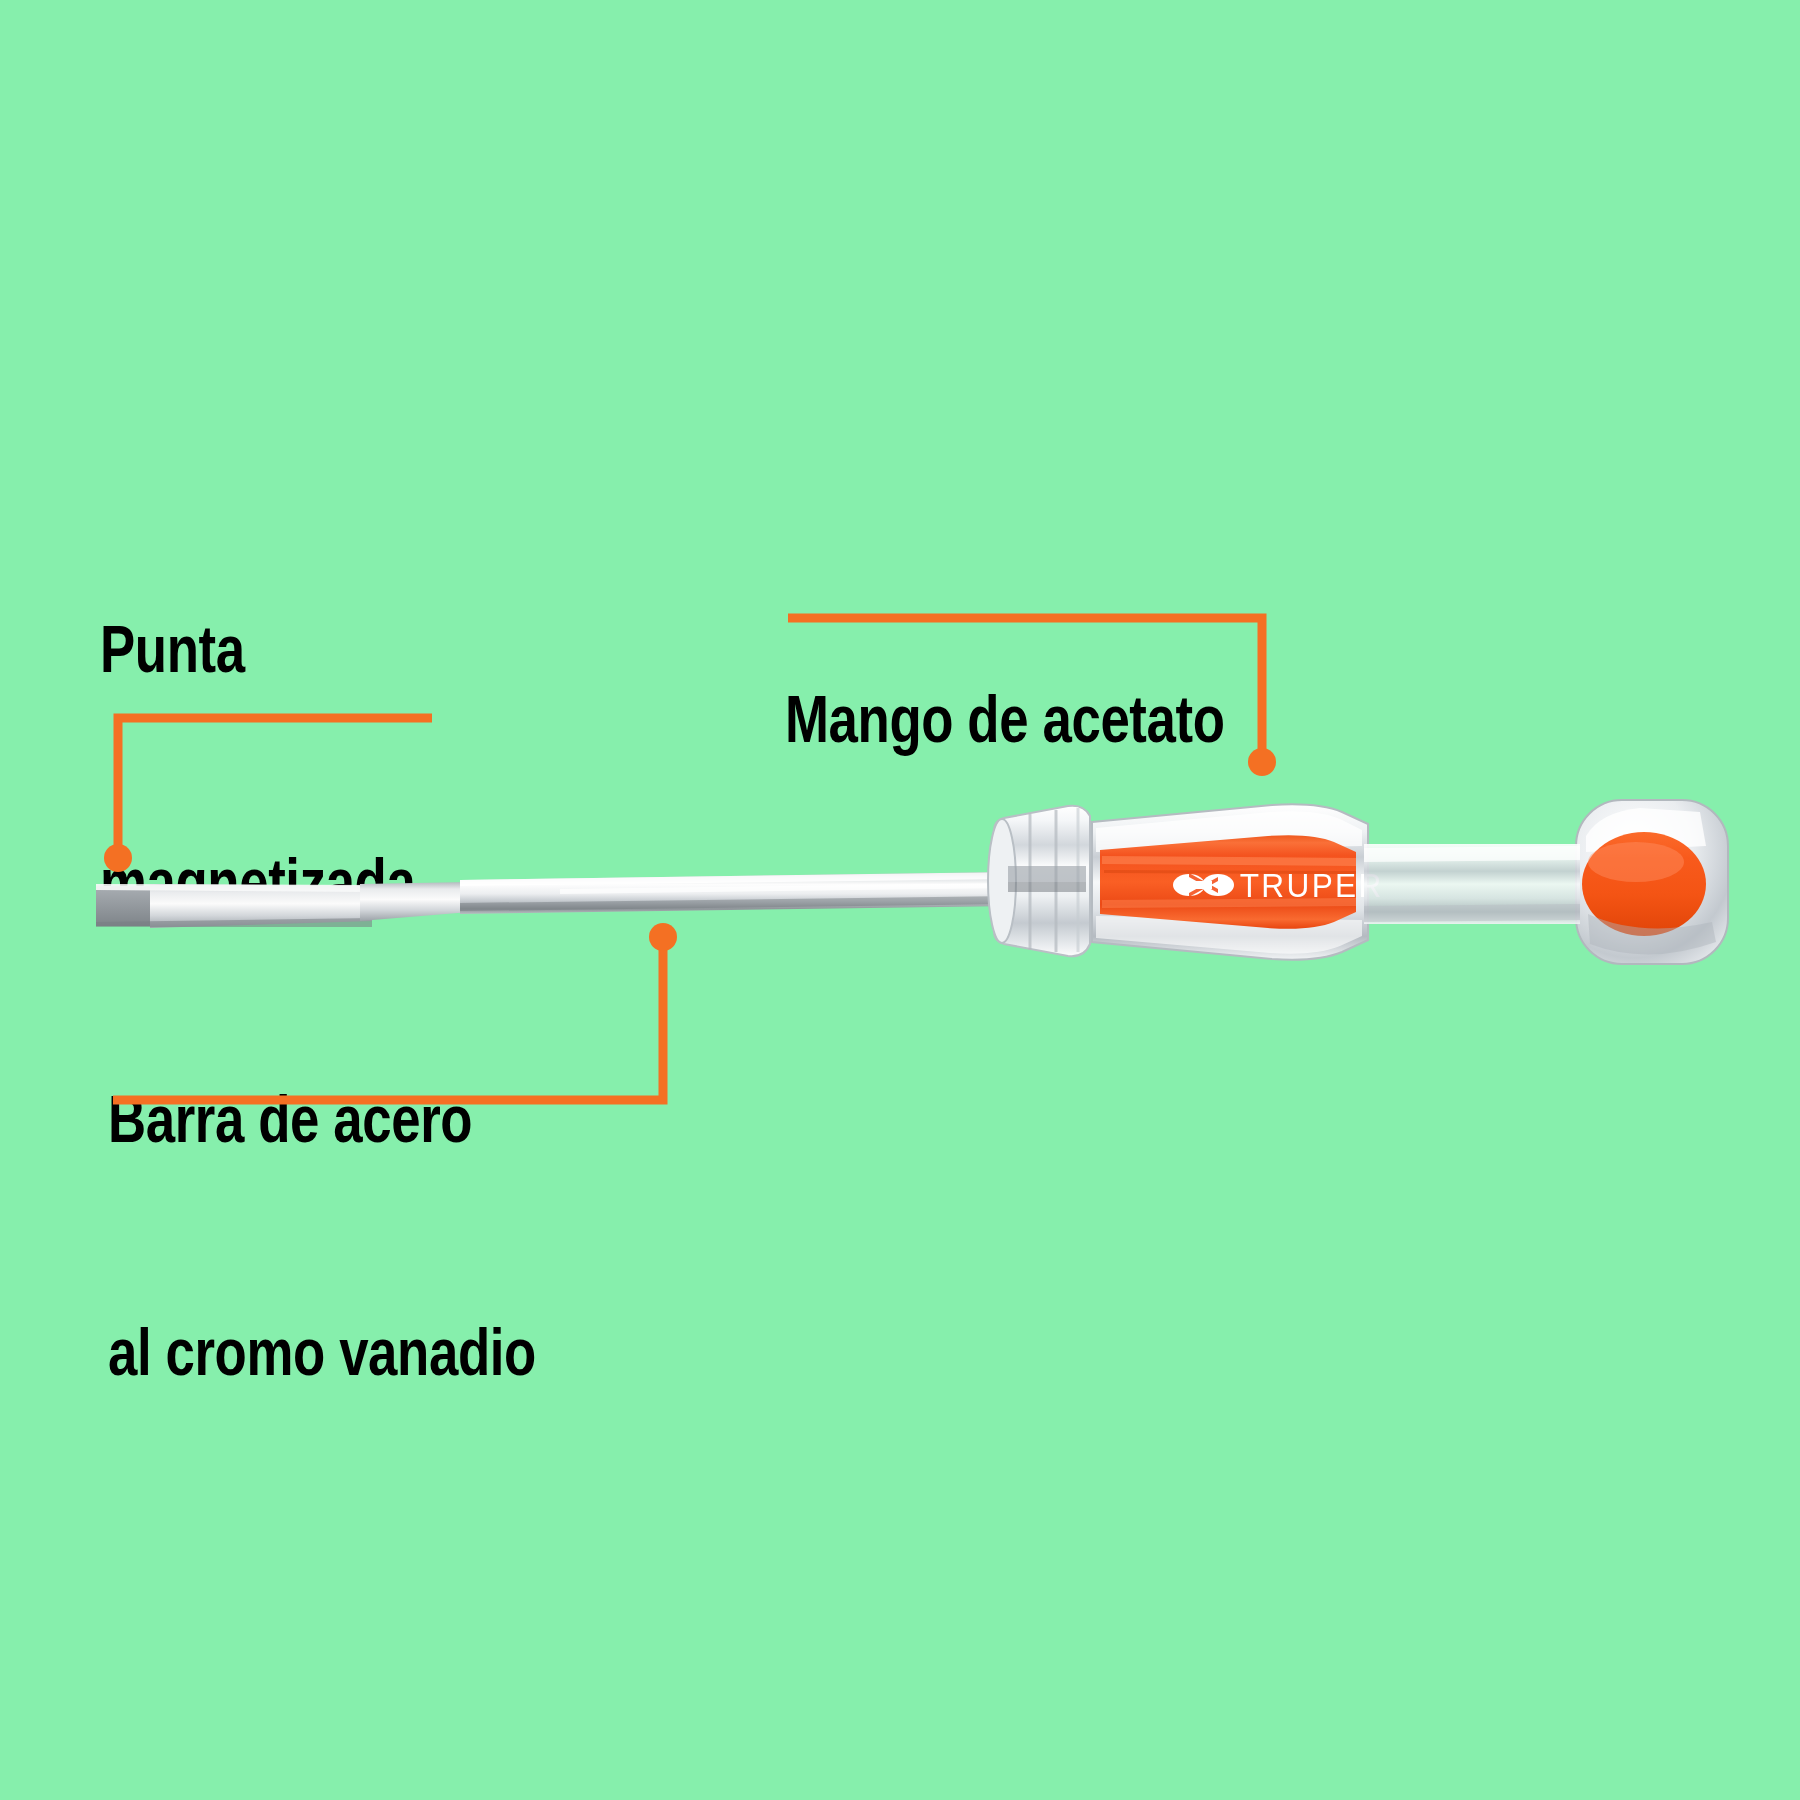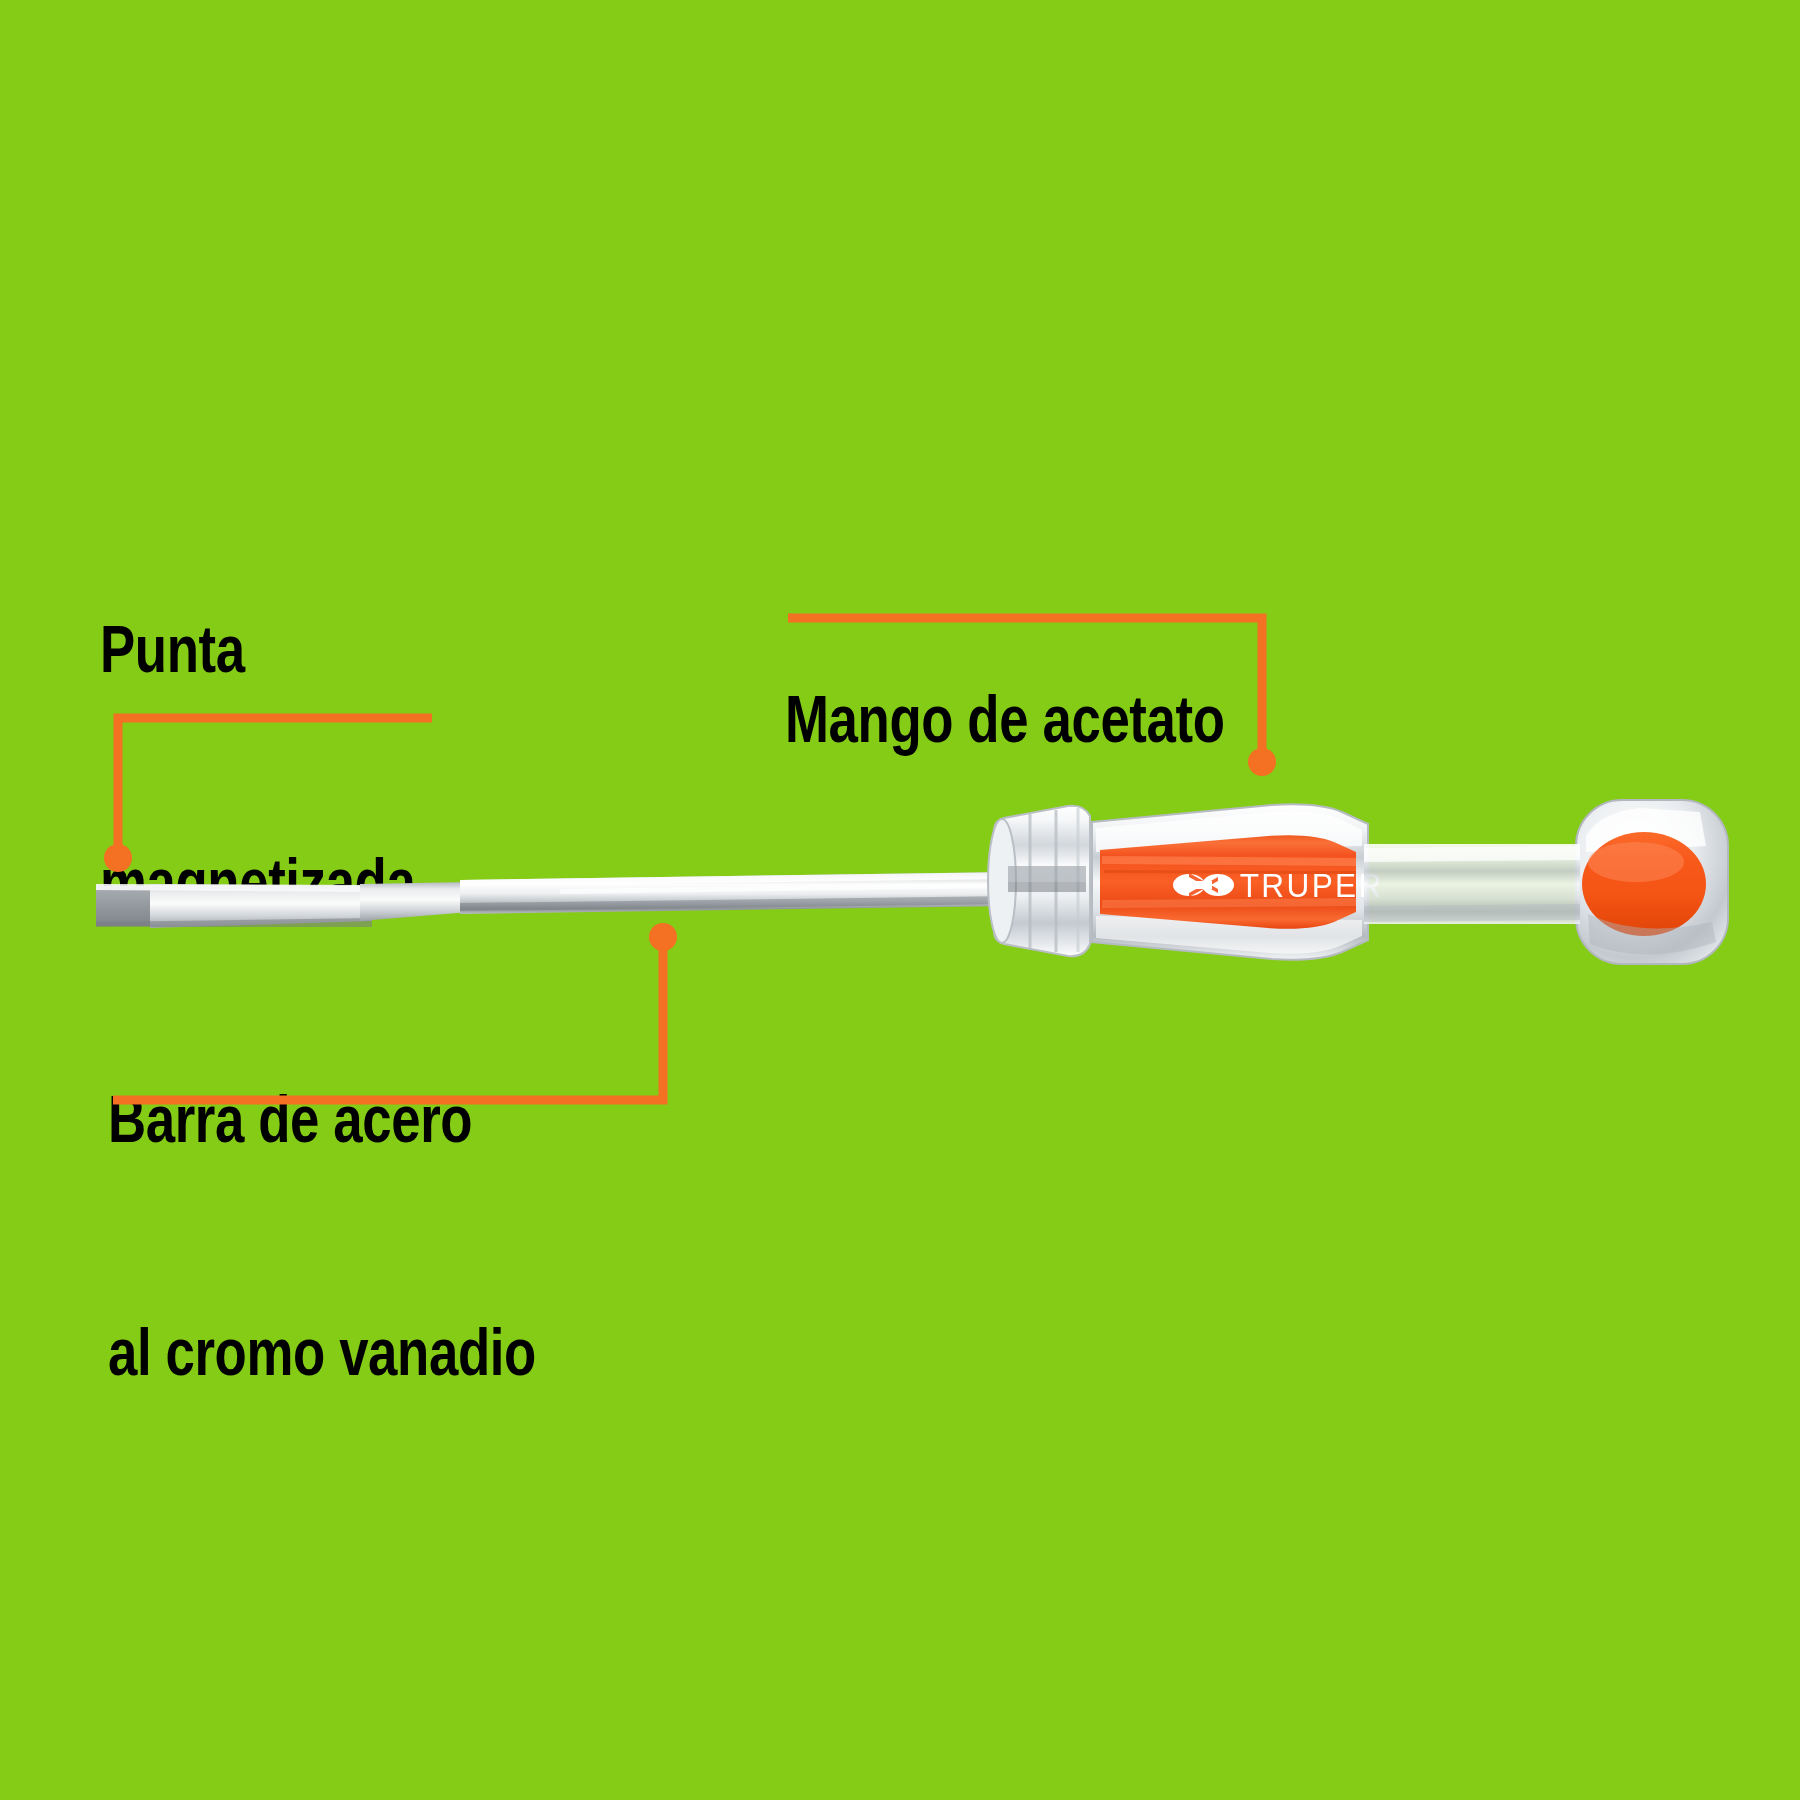--- a/index.html
+++ b/index.html
@@ -7,21 +7,21 @@
     padding: 0;
     background: #ffffff;
   }
   body {
     font-family: "Liberation Sans", sans-serif;
   }
   #stage {
     position: relative;
     width: 1800px;
     height: 1800px;
-    background: #84cc16;
+    background: #86efac;
     overflow: hidden;
   }
 
   
   .callout-text {
     position: absolute;
     color: #000000;
     font-family: "Liberation Sans", sans-serif;
     font-weight: 700;
     font-size: 66px;

